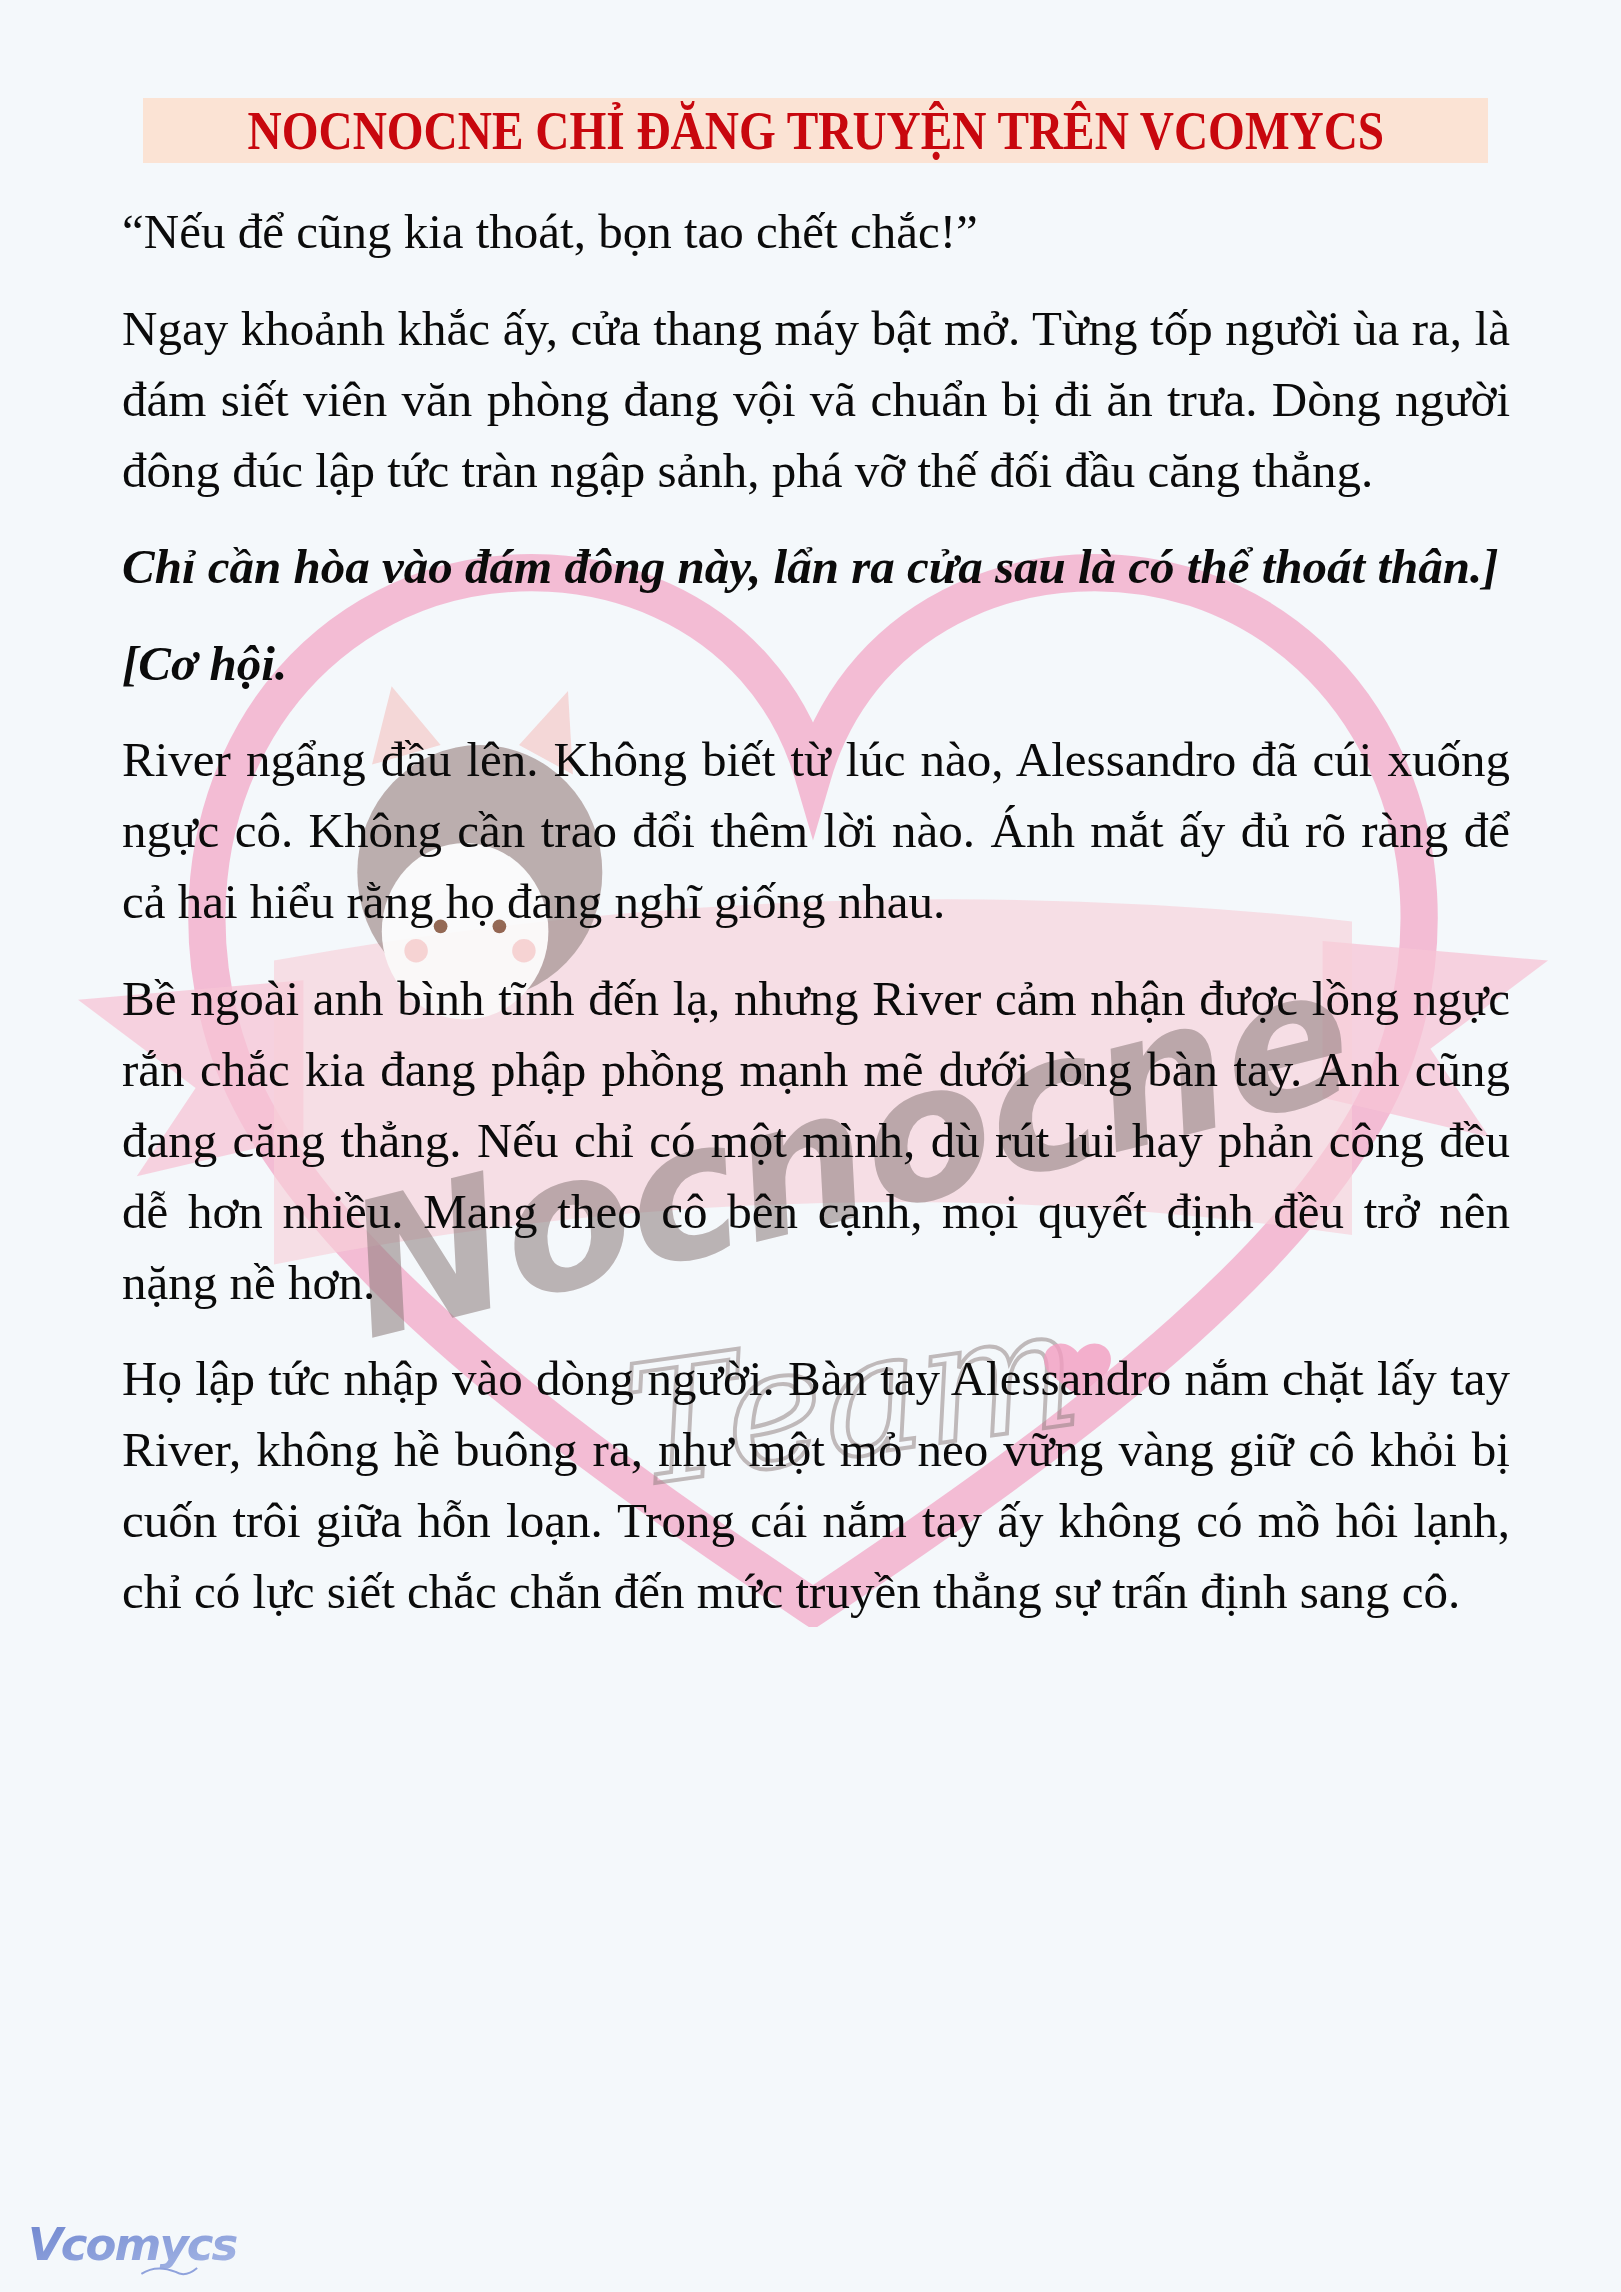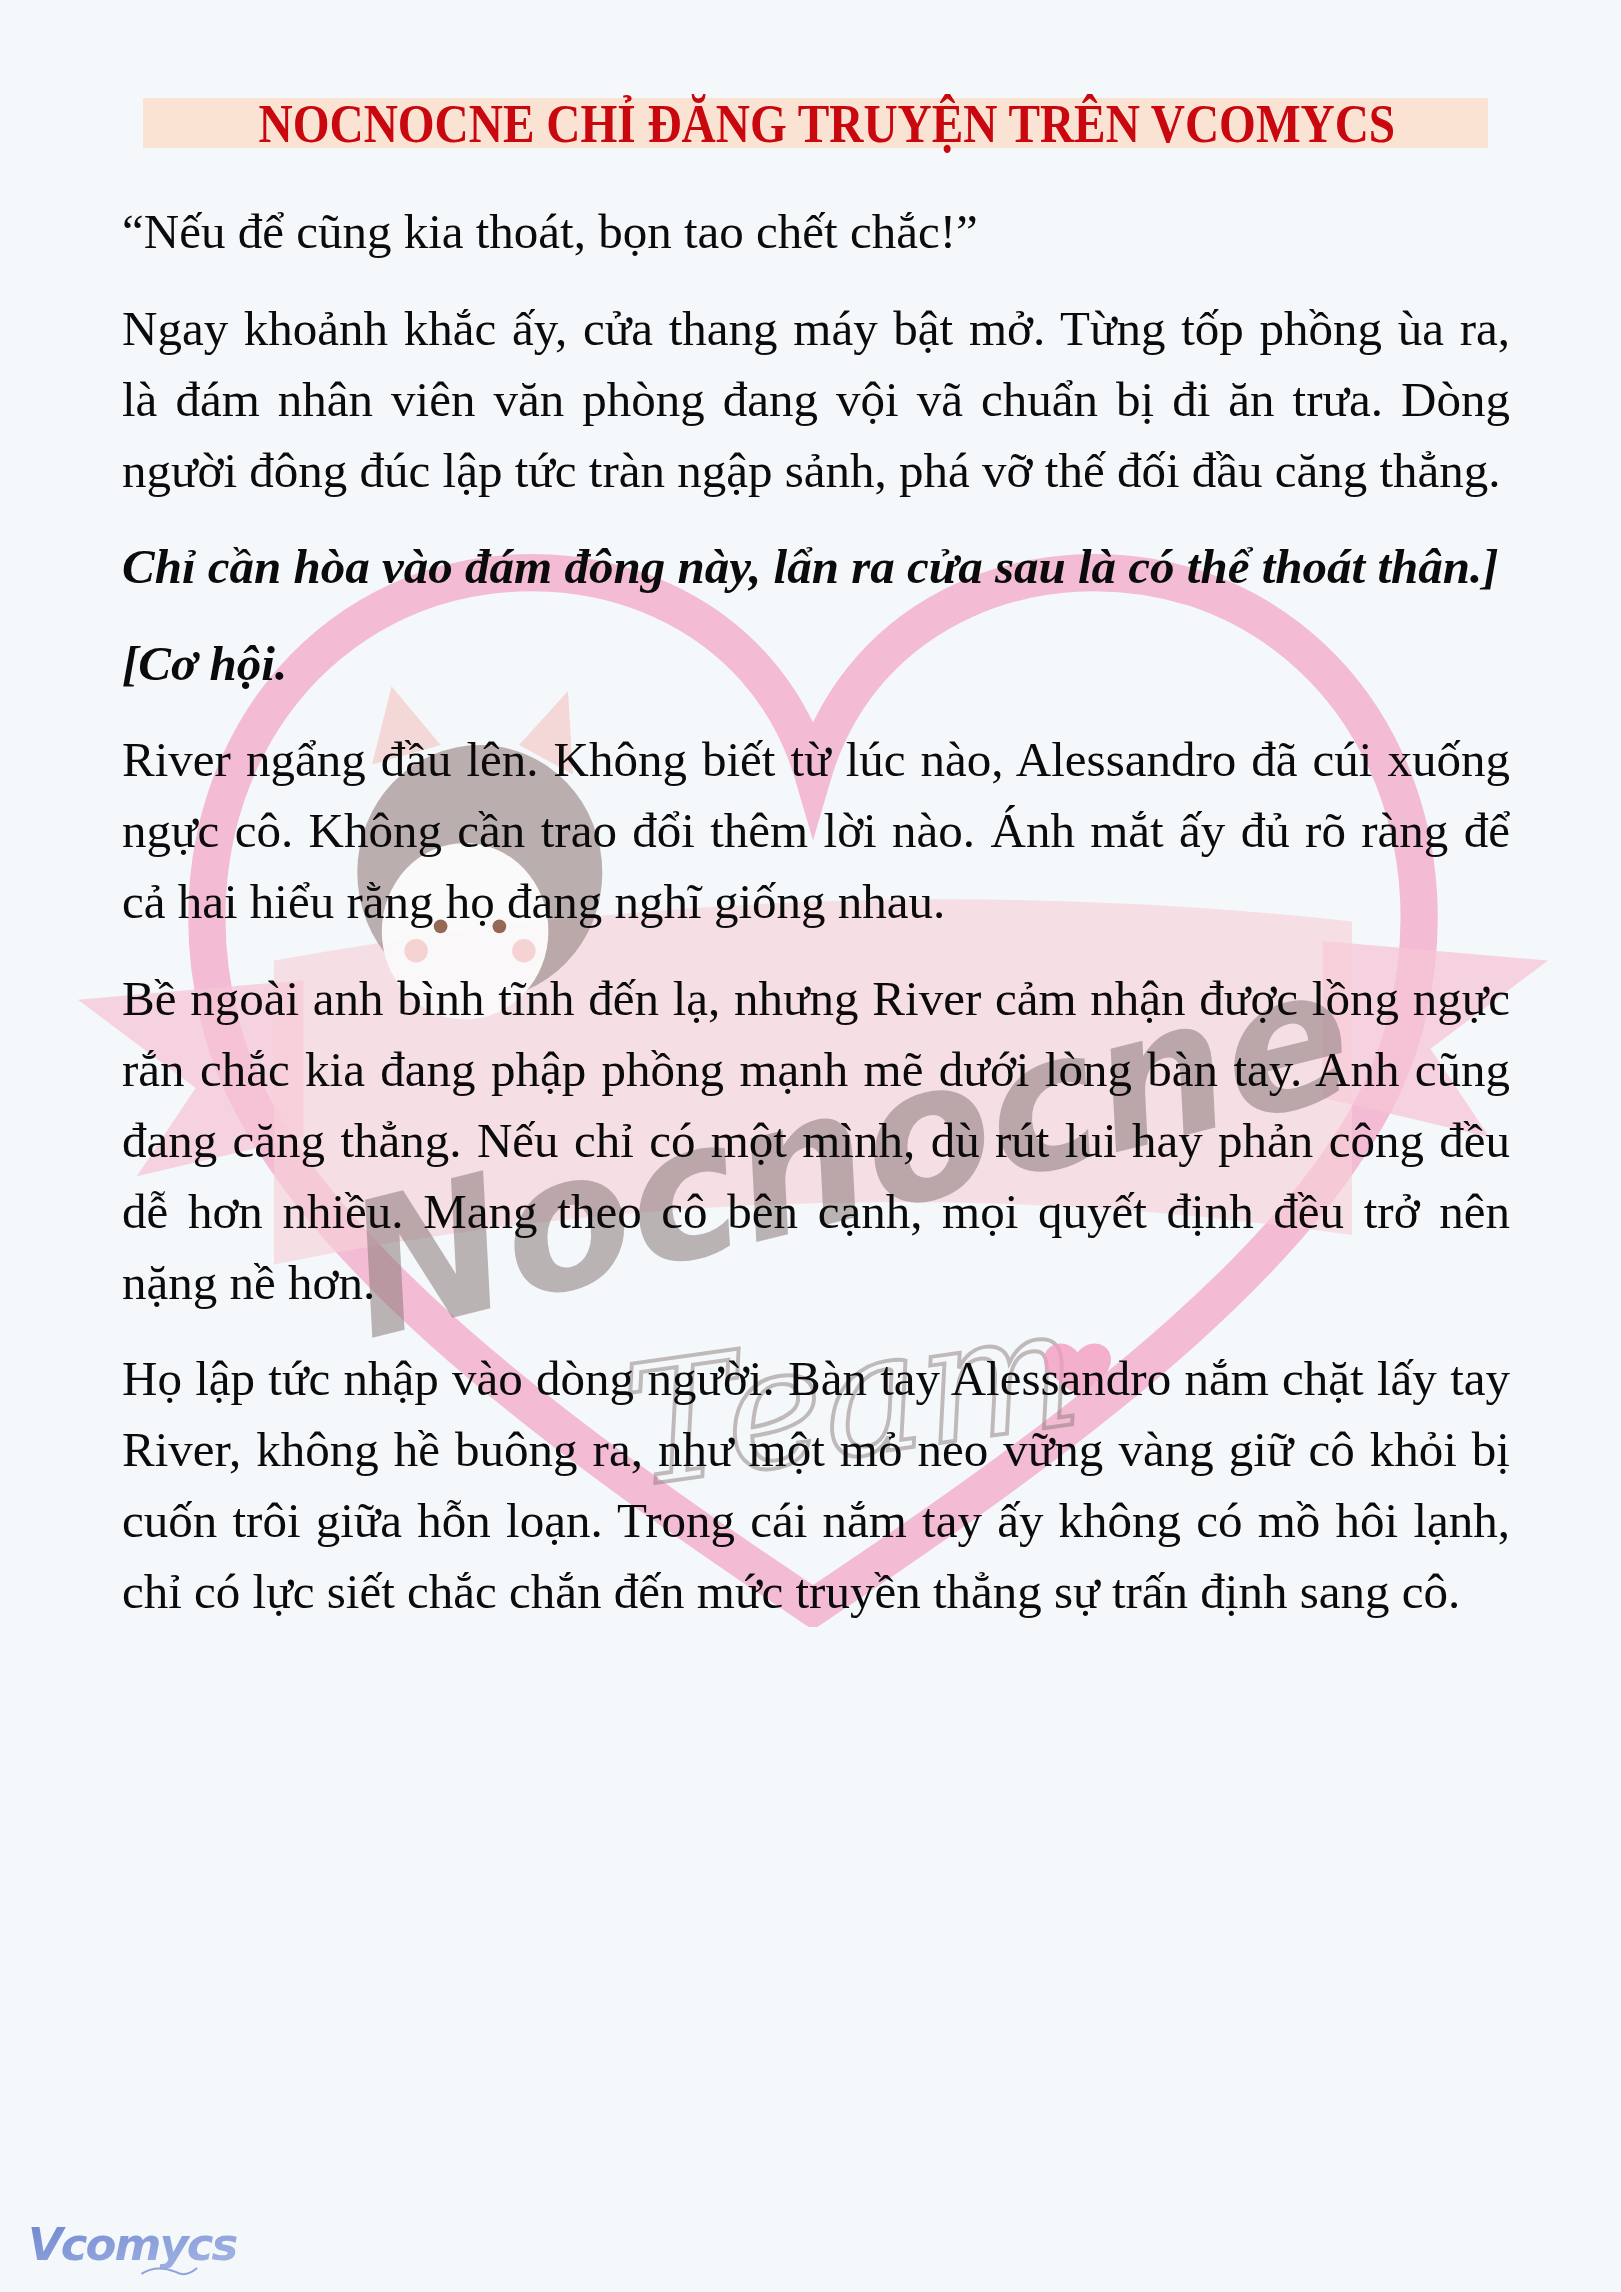--- a/index.html
+++ b/index.html
@@ -29,25 +29,25 @@
       left: 0; top: 0;
       width: 1621px;
       height: 2293px;
       z-index: 1;
     }
     .title-banner {
       position: absolute;
       left: 143px;
       top: 98px;
       width: 1345px;
-      height: 50px;
+      height: 65px;
       background: #fbe3d4;
       display: flex;
       align-items: center;
-      justify-content: flex-end;
+      justify-content: center;
     }
     .title-text {
       font-family: "Liberation Serif", "DejaVu Serif", serif;
       font-weight: bold;
       font-size: 55px;
       color: #c8070e;
       letter-spacing: 0px;
       transform: scaleX(0.86);
       white-space: nowrap;
       line-height: 1;
@@ -104,21 +104,21 @@
   <path d="M1020 820 c -15 -20 -45 -5 -30 20 l 30 25 l 30 -25 c 15 -25 -15 -40 -30 -20 Z" fill="#f29cc0" opacity="0.8"></path>
 </svg>
 
 <div class="page">
   <div class="title-banner">
     <span class="title-text">NOCNOCNE CHỈ ĐĂNG TRUYỆN TRÊN VCOMYCS</span>
   </div>
 
   <div class="body-text">
     <p class="para">“Nếu để cũng kia thoát, bọn tao chết chắc!”</p>
-    <p class="para">Ngay khoảnh khắc ấy, cửa thang máy bật mở. Từng tốp phồng ùa ra, là đám nhân viên văn phòng đang vội vã chuẩn bị đi ăn trưa. Dòng người đông đúc lập tức tràn ngập sảnh, phá vỡ thế đối đầu căng thẳng.</p>
+    <p class="para">Ngay khoảnh khắc ấy, cửa thang máy bật mở. Từng tốp người ùa ra, là đám siết viên văn phòng đang vội vã chuẩn bị đi ăn trưa. Dòng người đông đúc lập tức tràn ngập sảnh, phá vỡ thế đối đầu căng thẳng.</p>
     <p class="para italic">Chỉ cần hòa vào đám đông này, lẩn ra cửa sau là có thể thoát thân.]</p>
     <p class="para italic">[Cơ hội.</p>
     <p class="para">River ngẩng đầu lên. Không biết từ lúc nào, Alessandro đã cúi xuống ngực cô. Không cần trao đổi thêm lời nào. Ánh mắt ấy đủ rõ ràng để cả hai hiểu rằng họ đang nghĩ giống nhau.</p>
     <p class="para">Bề ngoài anh bình tĩnh đến lạ, nhưng River cảm nhận được lồng ngực rắn chắc kia đang phập phồng mạnh mẽ dưới lòng bàn tay. Anh cũng đang căng thẳng. Nếu chỉ có một mình, dù rút lui hay phản công đều dễ hơn nhiều. Mang theo cô bên cạnh, mọi quyết định đều trở nên nặng nề hơn.</p>
     <p class="para">Họ lập tức nhập vào dòng người. Bàn tay Alessandro nắm chặt lấy tay River, không hề buông ra, như một mỏ neo vững vàng giữ cô khỏi bị cuốn trôi giữa hỗn loạn. Trong cái nắm tay ấy không có mồ hôi lạnh, chỉ có lực siết chắc chắn đến mức truyền thẳng sự trấn định sang cô.</p>
   </div>
 
   <svg class="logo" viewBox="0 0 230 70" xmlns="http://www.w3.org/2000/svg">
     <defs>
       <linearGradient id="lg" x1="0" y1="0" x2="1" y2="1">

